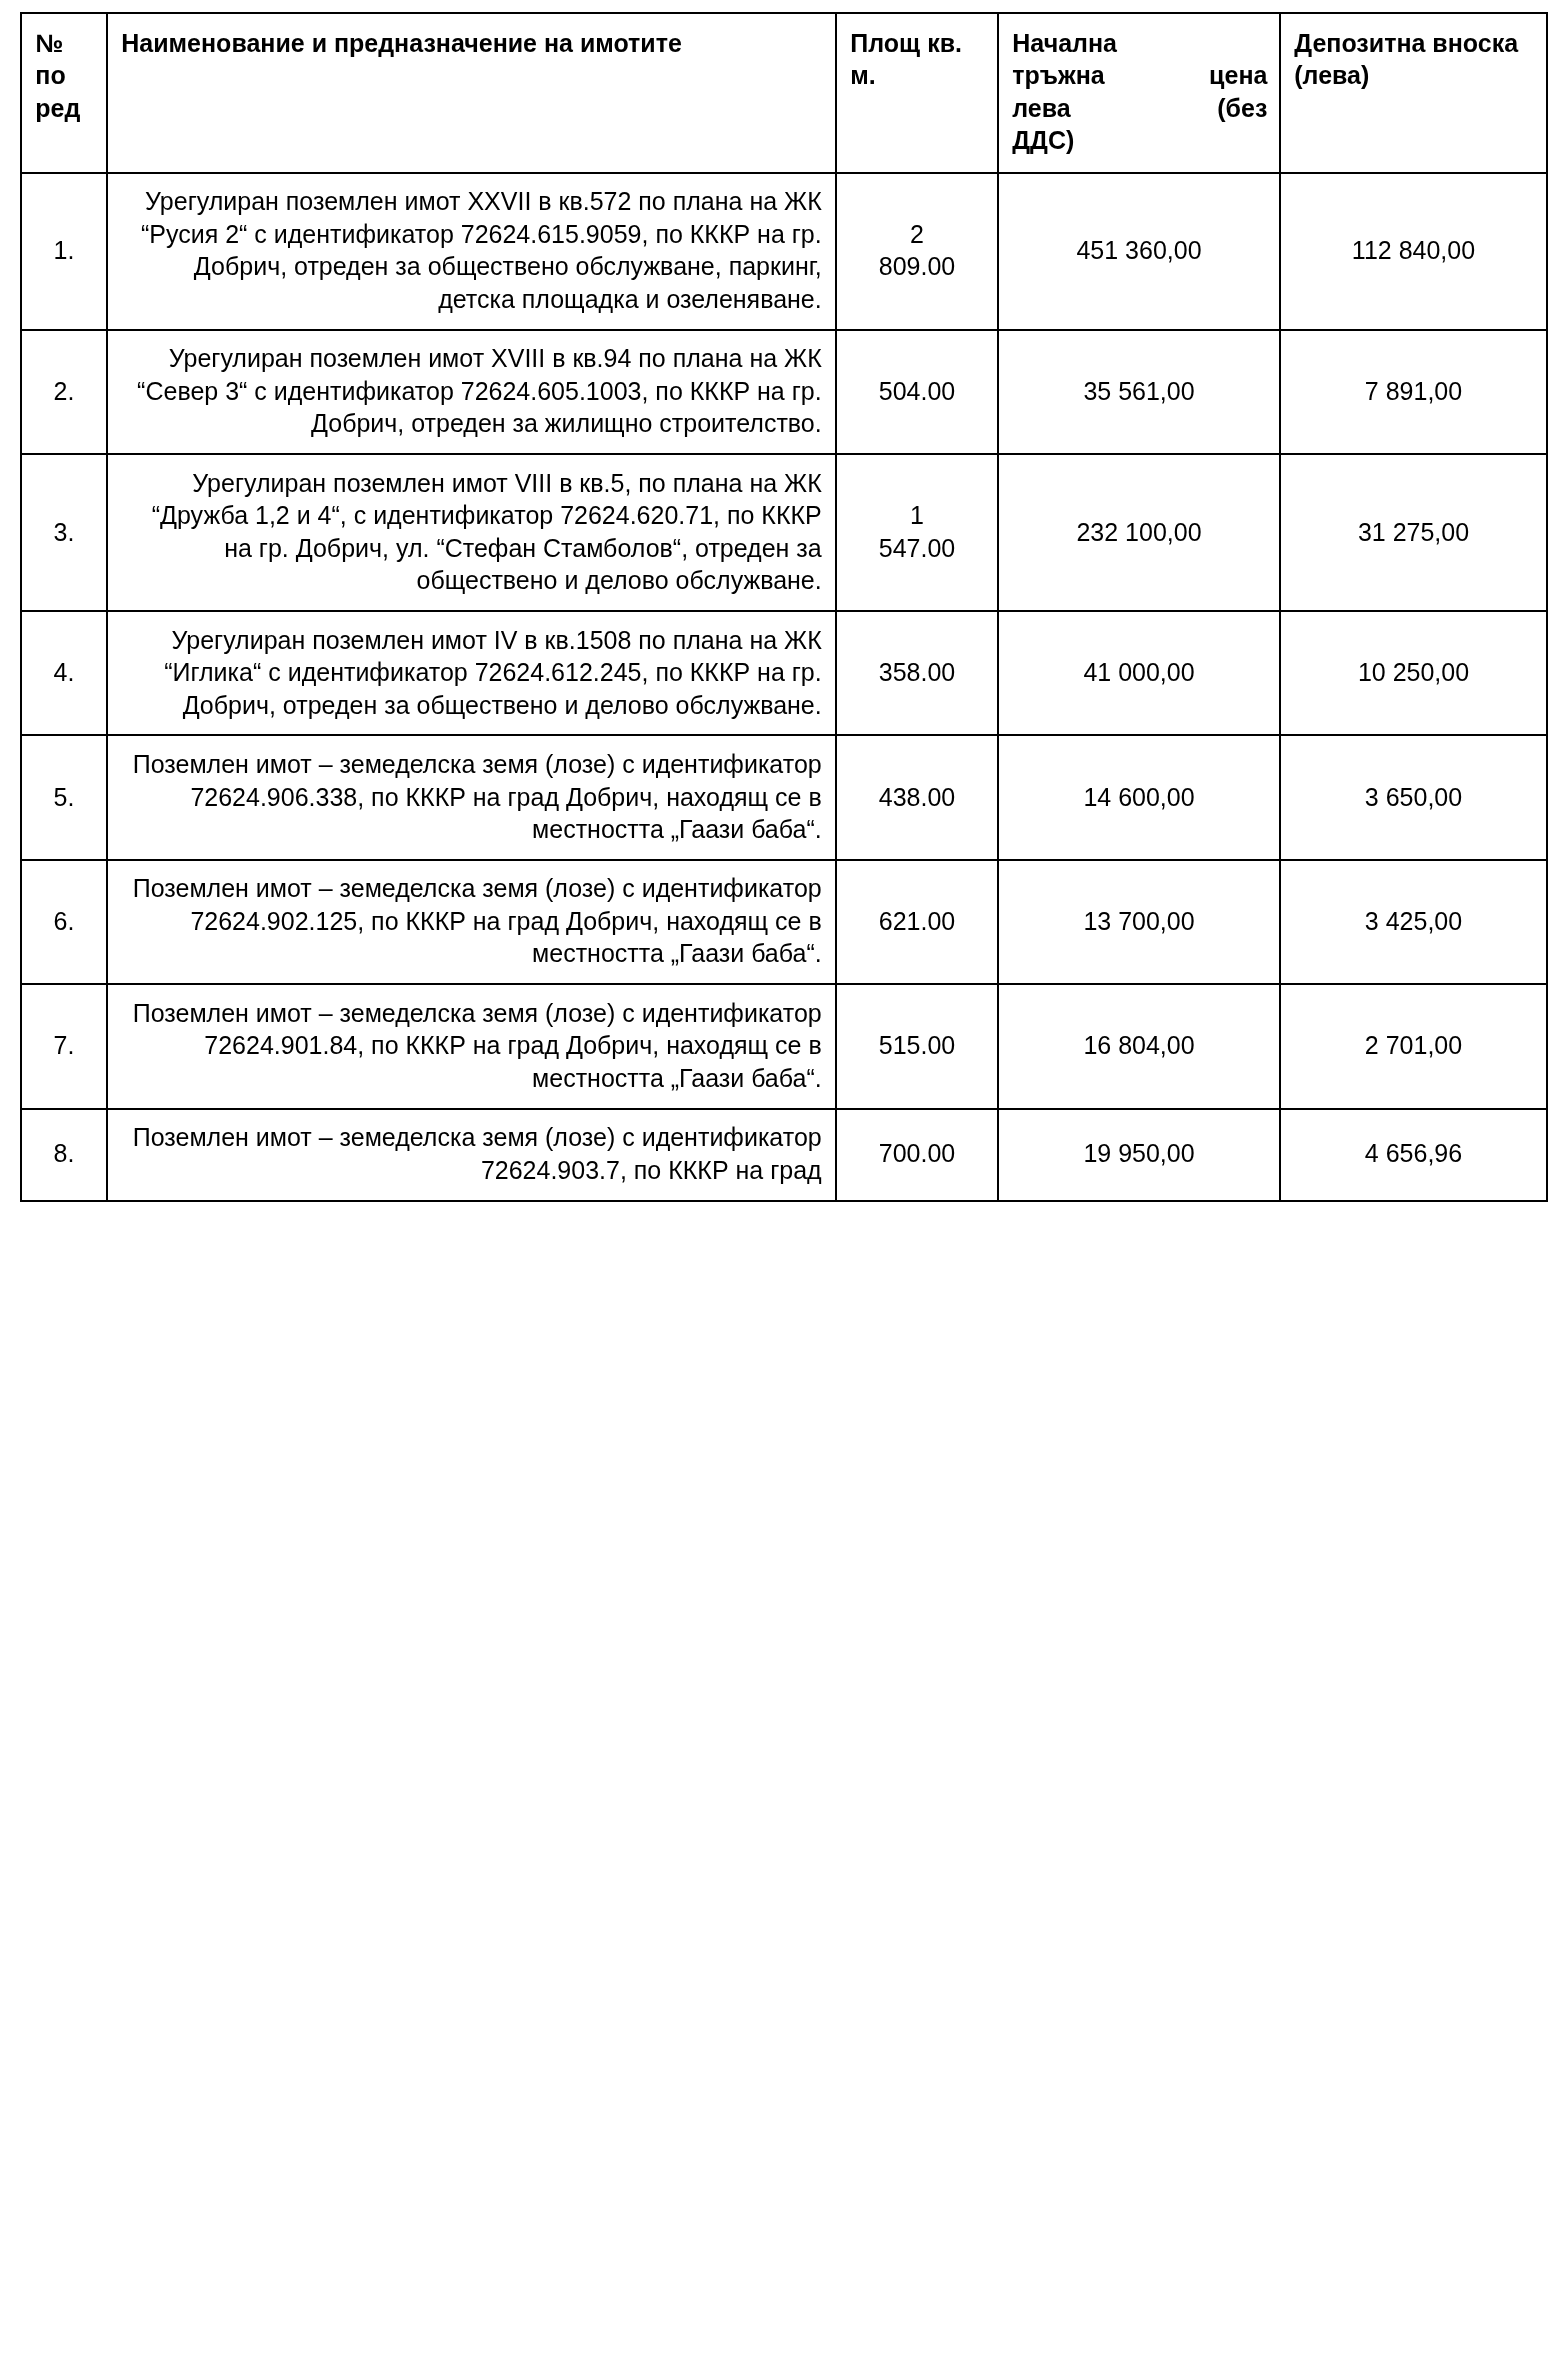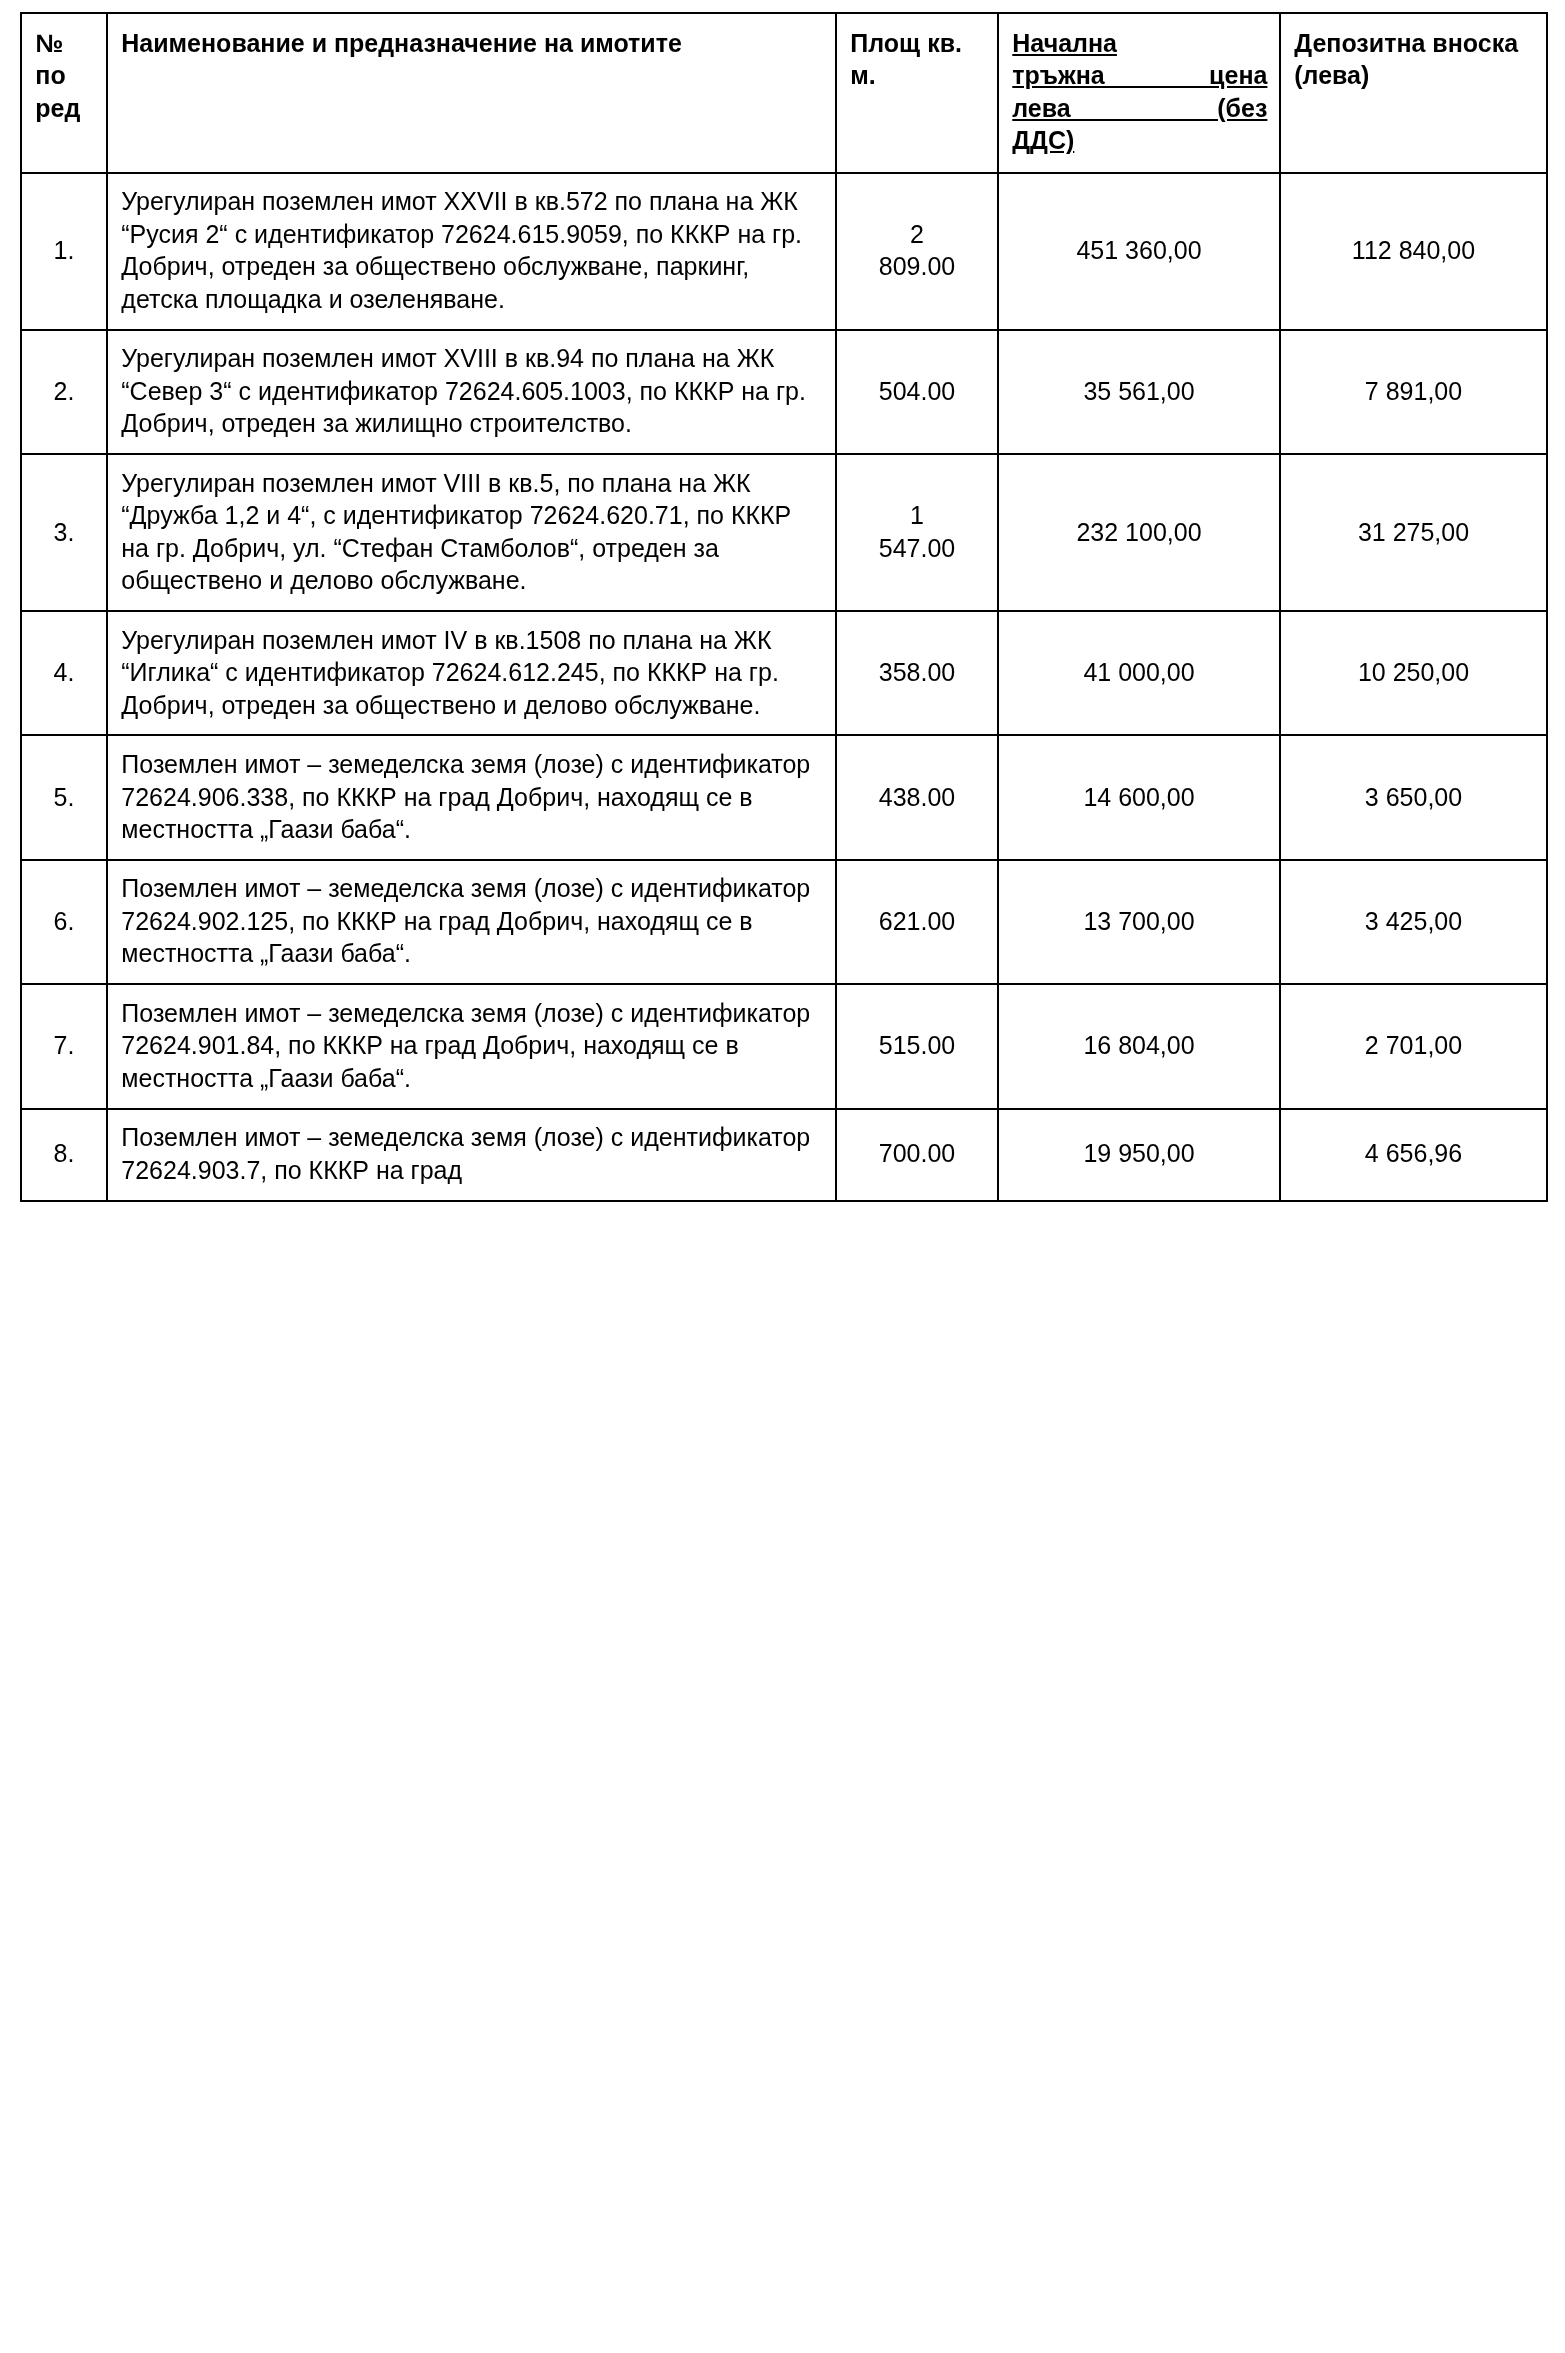--- a/index.html
+++ b/index.html
@@ -42,35 +42,34 @@
     padding: 13.3px 11.6px 15px 13.3px;
     text-align: left;
   }
   th.h-no {
     text-align: left;
     padding-left: 11.6px;
   }
   th.h-price {
     text-align: justify;
     text-align-last: justify;
-    text-decoration: underline;
   }
   th.h-price .line-just {
     display: block;
   }
   table.auction-table tbody td {
     padding: 11.6px 13.3px 13.3px 13.3px;
   }
   td.cell-no {
     text-align: center;
     padding-left: 5px;
     padding-right: 5px;
   }
   td.cell-desc {
-    text-align: left;
+    text-align: right;
     border-radius: 21px;
   }
   td.cell-area,
   td.cell-price,
   td.cell-deposit {
     text-align: center;
   }
   .nowrap { white-space: pre-line; }
 </style>
 </head>

